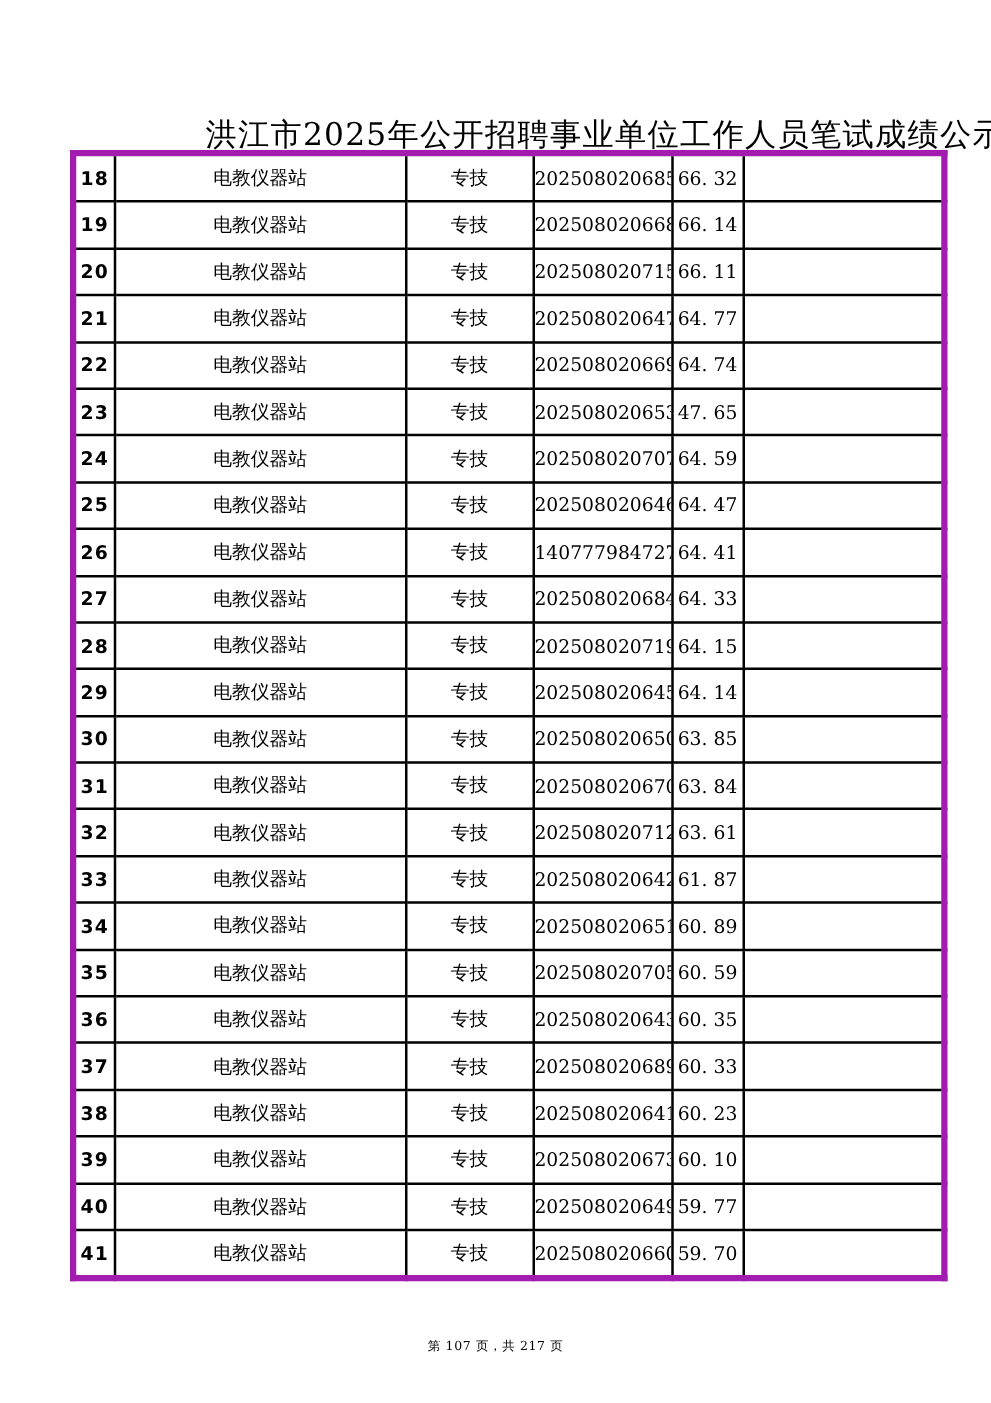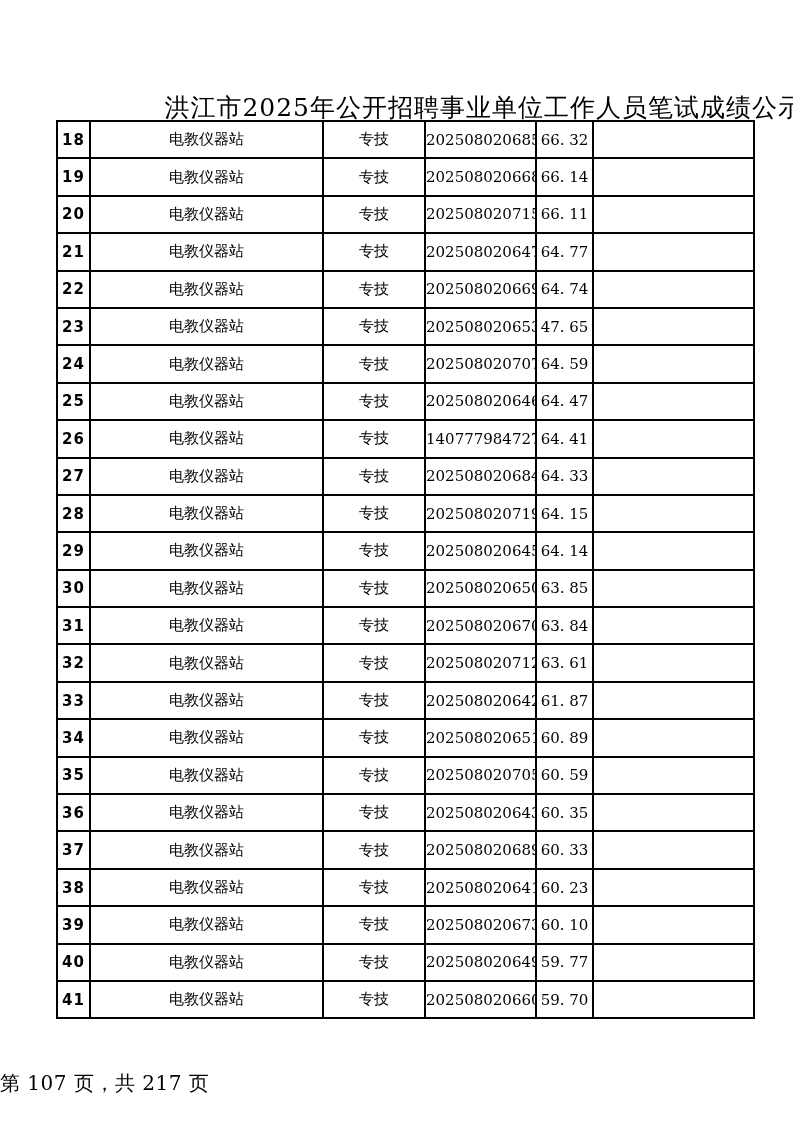--- a/index.html
+++ b/index.html
@@ -10,37 +10,37 @@
   }
   .page{position:absolute;inset:0;}
   .title{
     position:absolute;top:80px;left:0;width:100%;
     text-align:right;font-size:25px;font-weight:500;
     letter-spacing:1px;margin:11px;white-space:nowrap;
   }
   table.score-table{
     position:absolute;left:56px;top:120px;width:697px;
     border-collapse:collapse;table-layout:fixed;
-    border:1px solid #a21caf;
+    border:5px solid #a21caf;
   }
   table.score-table td{
     border:2px solid #000;
     height:35.4px;
     text-align:center;vertical-align:middle;
     font-size:15px;padding:0;overflow:hidden;white-space:nowrap;
   }
   td.c-no{
     font-family:"DejaVu Sans","Liberation Sans",sans-serif;
     font-weight:700;font-size:15px;letter-spacing:1px;
   }
   td.c-unit,td.c-type{font-size:15px;font-family:Liberation Serif, serif;}
   td.c-exam,td.c-score{font-size:15px;margin-left:44px;}
   .footer{
     position:absolute;top:1070px;left:0;width:100%;
-    text-align:left;font-size:20px;letter-spacing:0.5px;
+    text-align:center;font-size:10px;letter-spacing:0.5px;
   }
 </style>
 </head>
 <body>
 
 <div class="page">
 
   <h1 class="title">洪江市2025年公开招聘事业单位工作人员笔试成绩公示</h1>
 
   <table class="score-table">

